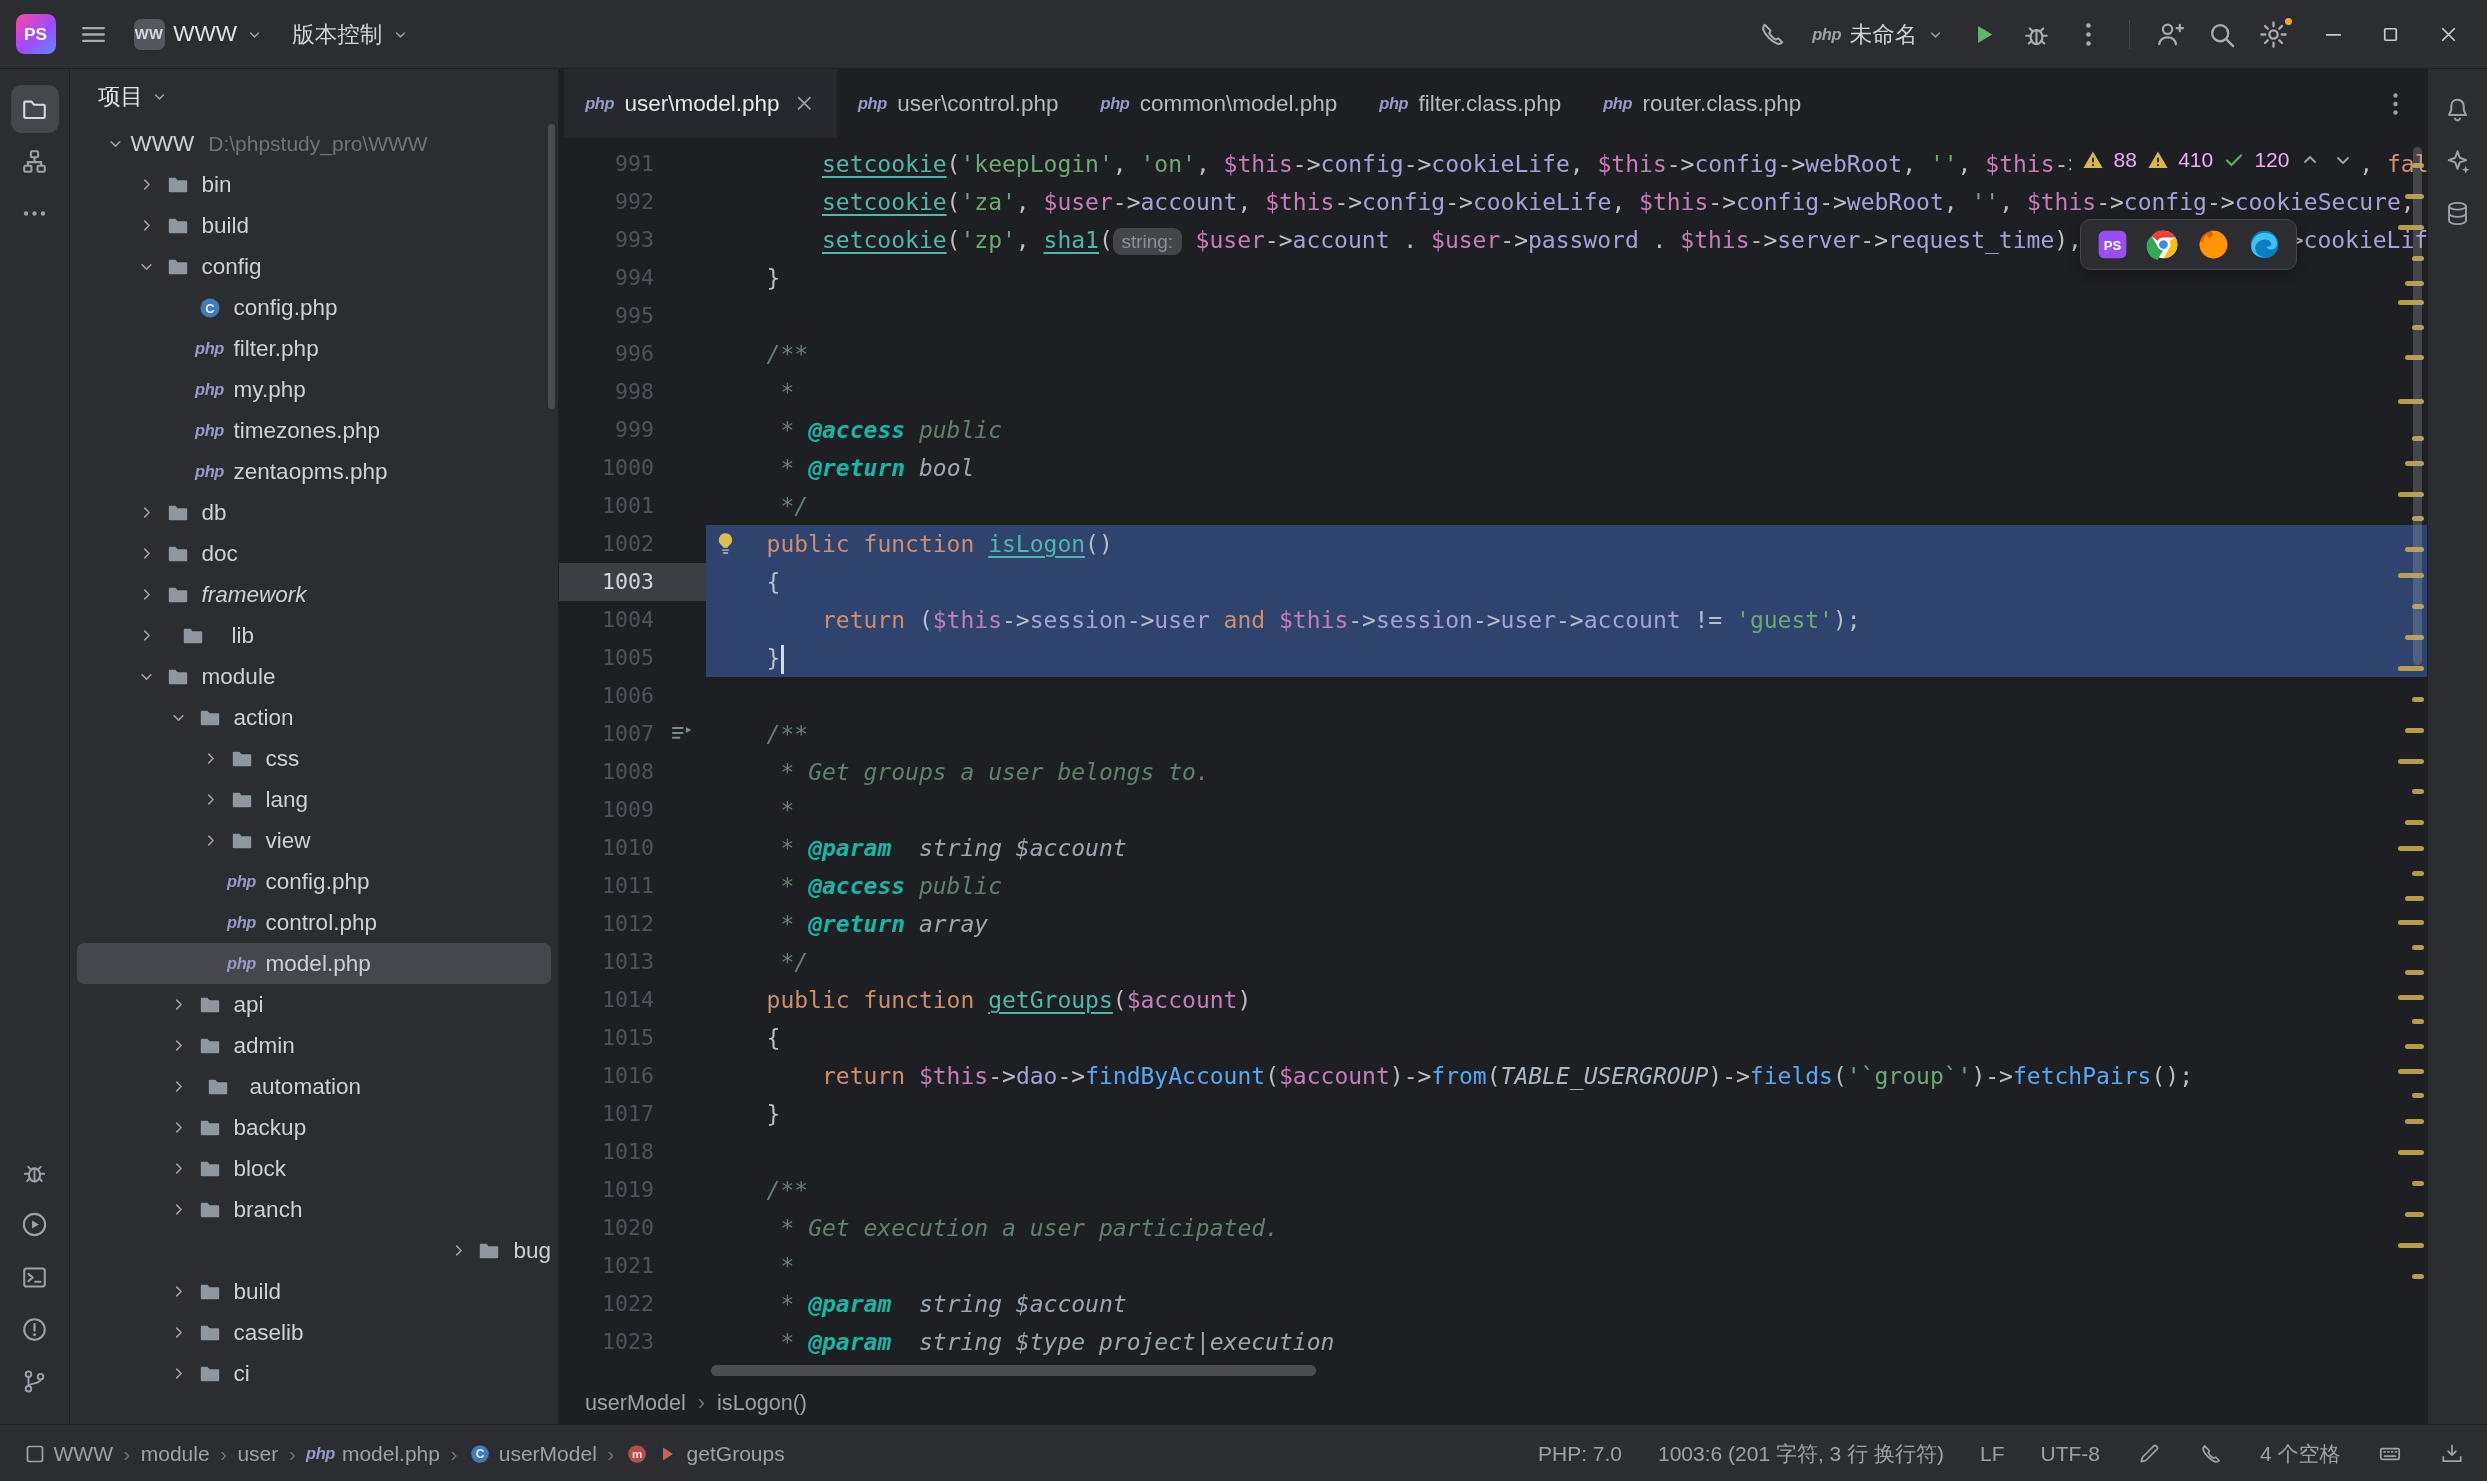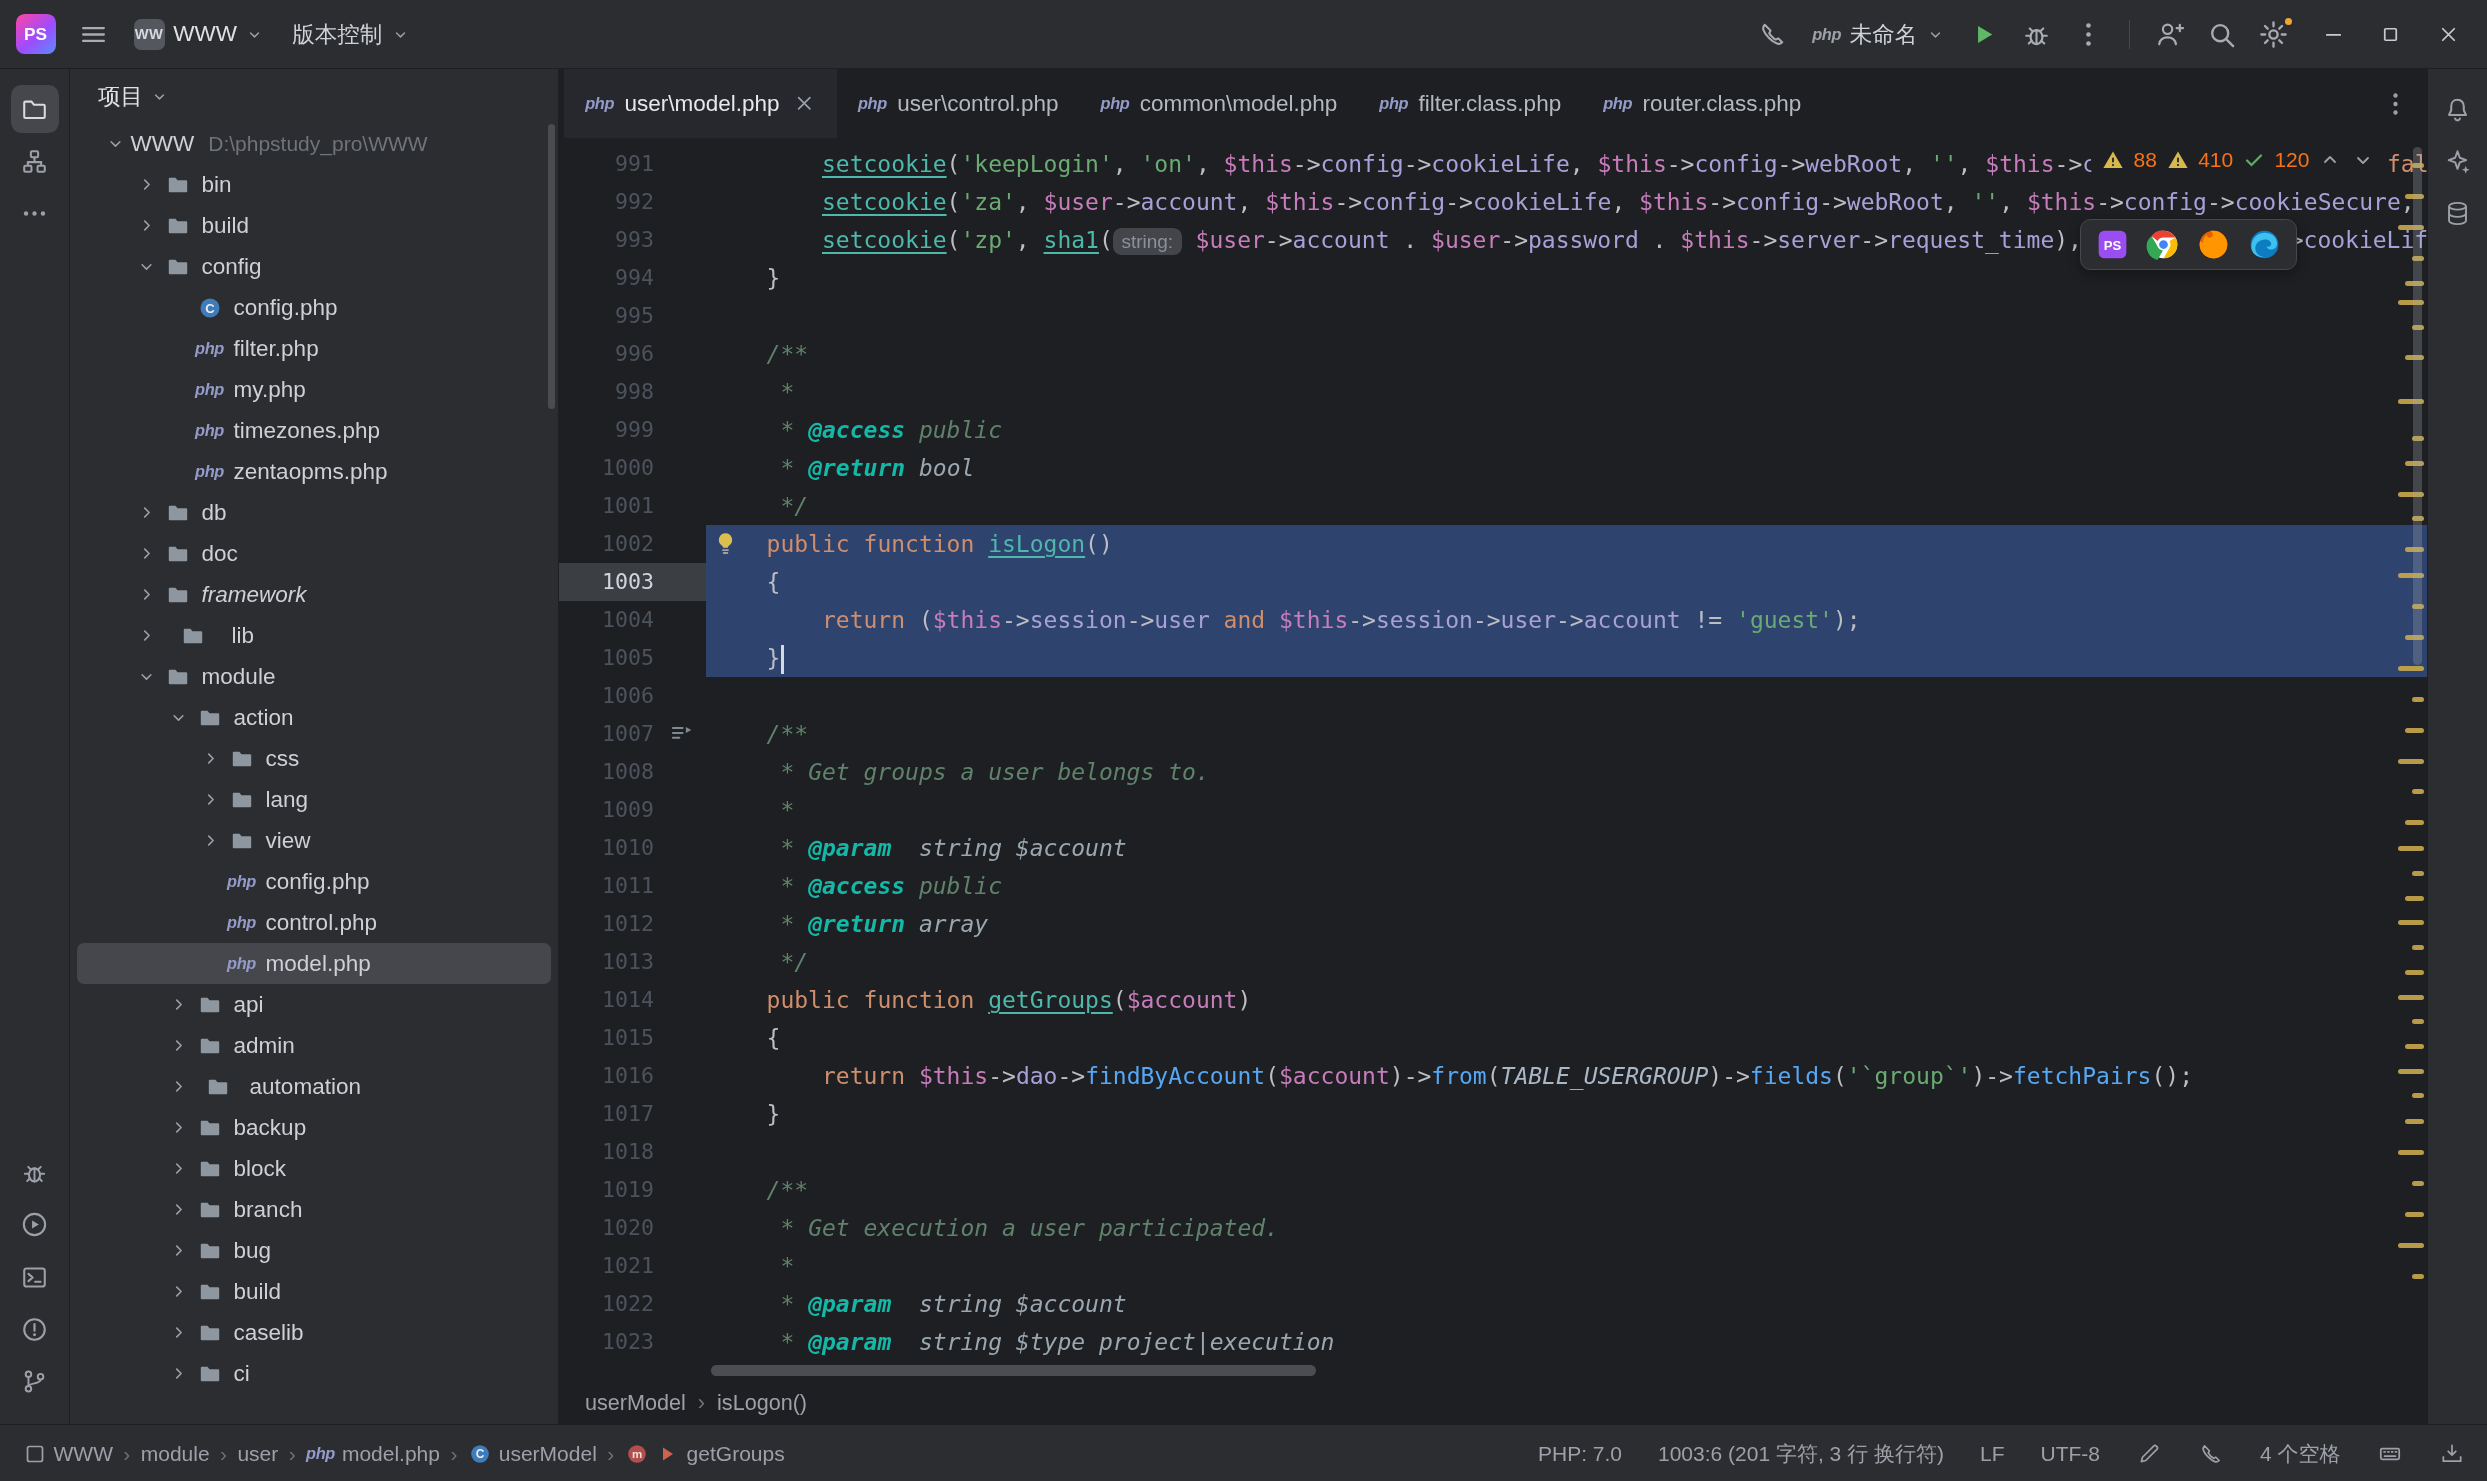--- a/index.html
+++ b/index.html
@@ -84,22 +84,22 @@
   .tk-p{color:#a8a1d9}
   .tk-f{color:#56a8f5}
   .tk-b{color:#4db8ab;text-decoration:underline;text-underline-offset:4.3px;text-decoration-thickness:1.7px}
   .tk-c{color:#5f826b;font-style:italic}
   .tk-t{color:#14b8a6;font-style:italic;font-weight:bold}
   .tk-y{color:#9aa7b0;font-style:italic}
   .tk-n{color:#a9b7c6;font-style:italic}
   .tk-h{background:#43454a;color:#8c9199;border-radius:8.6px;padding:2.6px 8.6px;font-size:19px;
     font-family:"Liberation Sans",sans-serif;font-style:normal}
 
-  .inspect{position:absolute;top:5.2px;right:42px;display:flex;align-items:center;gap:8.6px;background:#1e1f22;
-    padding:5.2px 10.4px;border-radius:8.6px;font-size:21px;color:#f97316;z-index:6}
+  .inspect{position:absolute;top:5.2px;right:62px;display:flex;align-items:center;gap:8.6px;background:#1e1f22;
+    padding:5.2px 10.4px;border-radius:8.6px;font-size:21px;color:#f0abfc;z-index:6}
   .inspect .ic{width:24px;height:24px;color:#9da0a8}
   .browser-bar{position:absolute;top:81px;right:130px;display:flex;align-items:center;gap:15.6px;background:#2b2d30;
     border:0.9px solid #45484e;border-radius:10.4px;padding:7px 14px;z-index:6;box-shadow:0 3.5px 12px rgba(0,0,0,.35)}
   .browser-bar .ic{width:35px;height:35px}
   .stripe{position:absolute;top:0;right:0;bottom:0;width:22.5px;z-index:4}
   .stripe .mark{position:absolute;right:3.5px;height:5.2px;border-radius:2.6px;background:#c9a84c;opacity:.9}
   .vthumb{position:absolute;right:5.2px;top:8.6px;width:8.6px;height:518px;background:rgba(166,171,179,.28);
     border-radius:4.3px;z-index:7}
   .hbar{position:absolute;left:152px;bottom:5.2px;width:605px;height:10.4px;background:#53565c;border-radius:5.2px;
     z-index:7;opacity:.85}
@@ -594,21 +594,21 @@
                 <path d="M10 7l5 5-5 5" stroke="currentColor" stroke-width="1.8" fill="none" stroke-linecap="round" stroke-linejoin="round"></path>
               </svg>
             </span>
             <span class="node-ic">
               <svg viewBox="0 0 24 24">
                 <path d="M3.5 6.3c0-.6.4-1 1-1h5.2l1.8 2.2h8a1 1 0 0 1 1 1v9.2a1 1 0 0 1-1 1h-15a1 1 0 0 1-1-1z" fill="currentColor"></path>
               </svg>
             </span>
             <span class="node-label">branch</span>
           </div>
-          <div class="tree-row" style="padding-left: 86px;">
+          <div class="tree-row" style="padding-left: 86px; justify-content: flex-end;">
             <span class="chevbox">
               <svg viewBox="0 0 24 24">
                 <path d="M10 7l5 5-5 5" stroke="currentColor" stroke-width="1.8" fill="none" stroke-linecap="round" stroke-linejoin="round"></path>
               </svg>
             </span>
             <span class="node-ic">
               <svg viewBox="0 0 24 24">
                 <path d="M3.5 6.3c0-.6.4-1 1-1h5.2l1.8 2.2h8a1 1 0 0 1 1 1v9.2a1 1 0 0 1-1 1h-15a1 1 0 0 1-1-1z" fill="currentColor"></path>
               </svg>
             </span>

